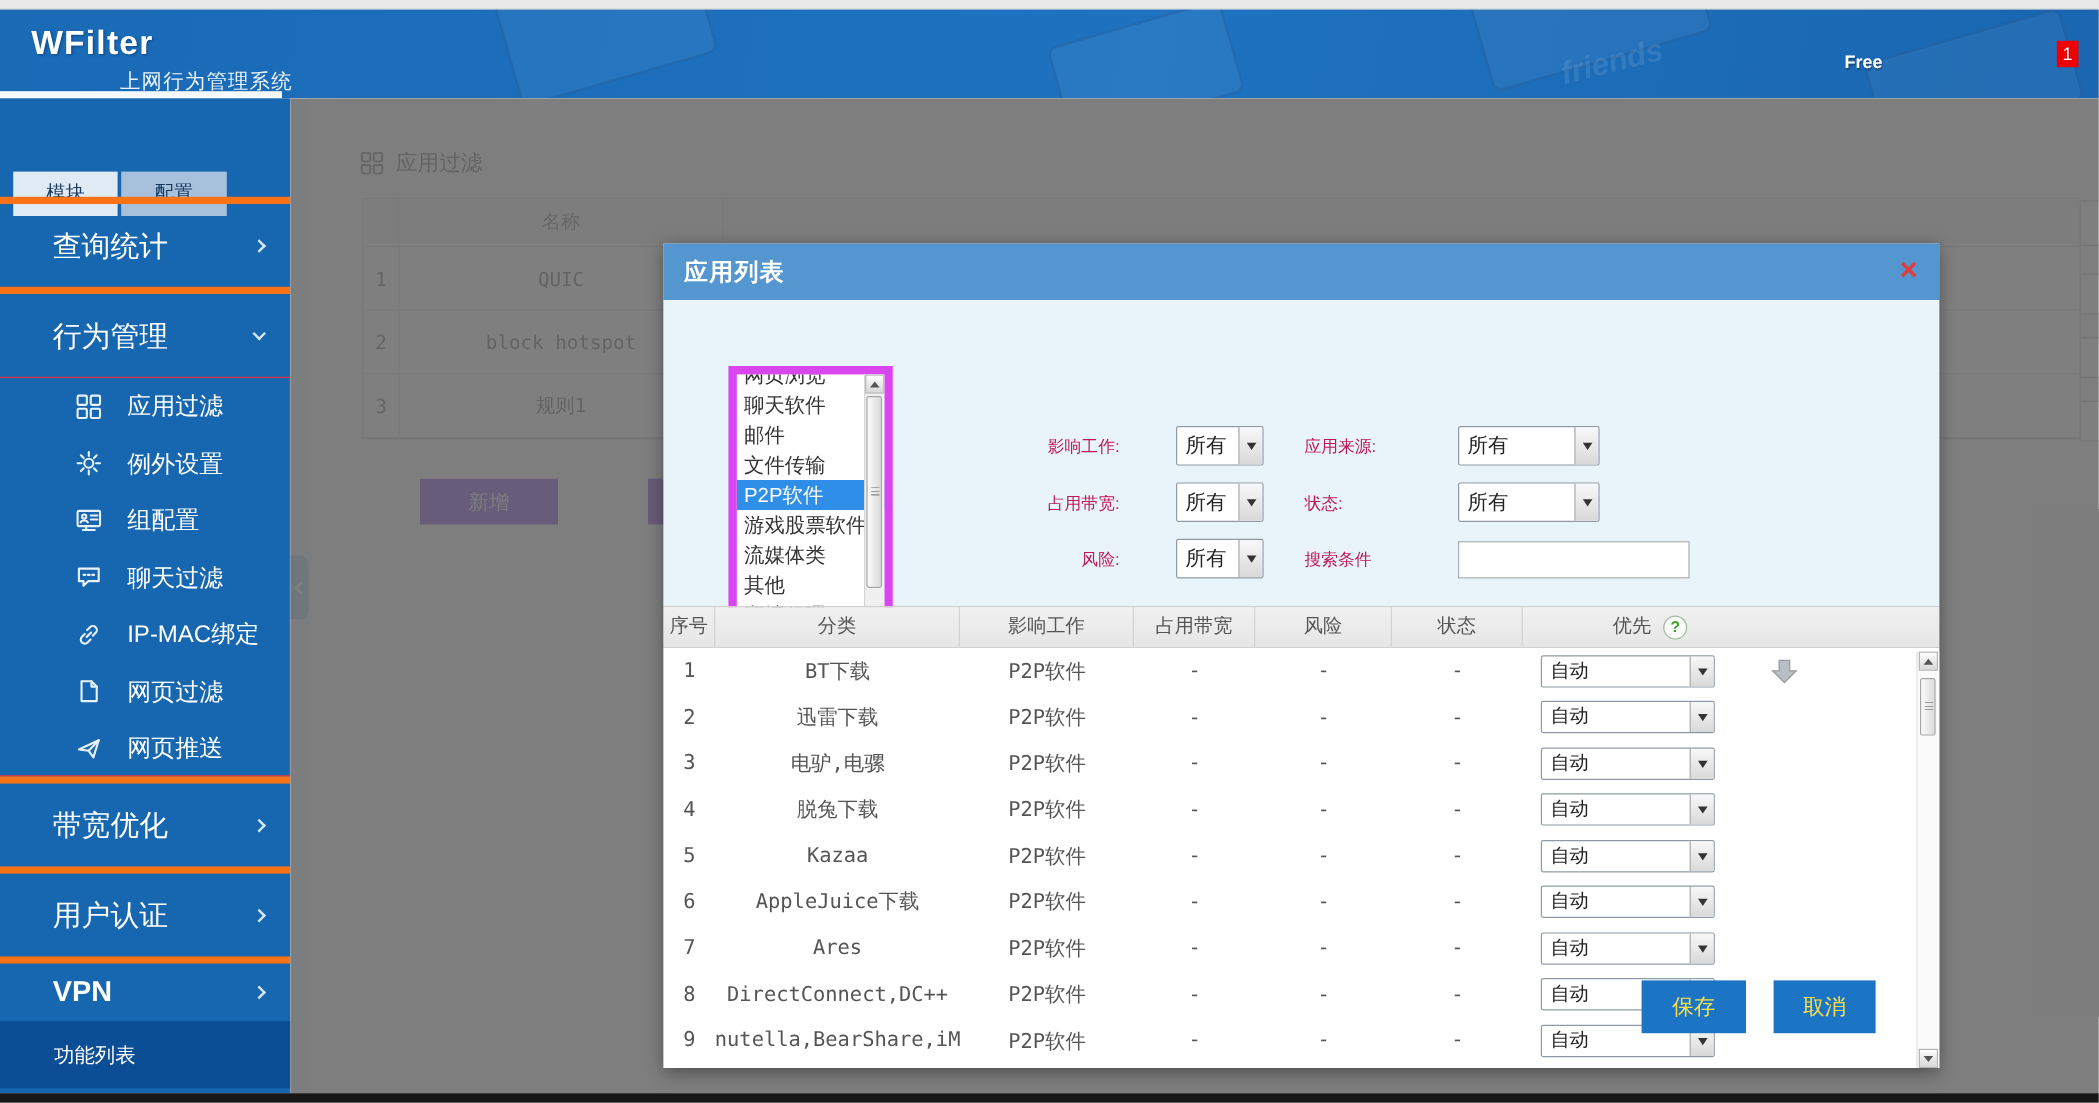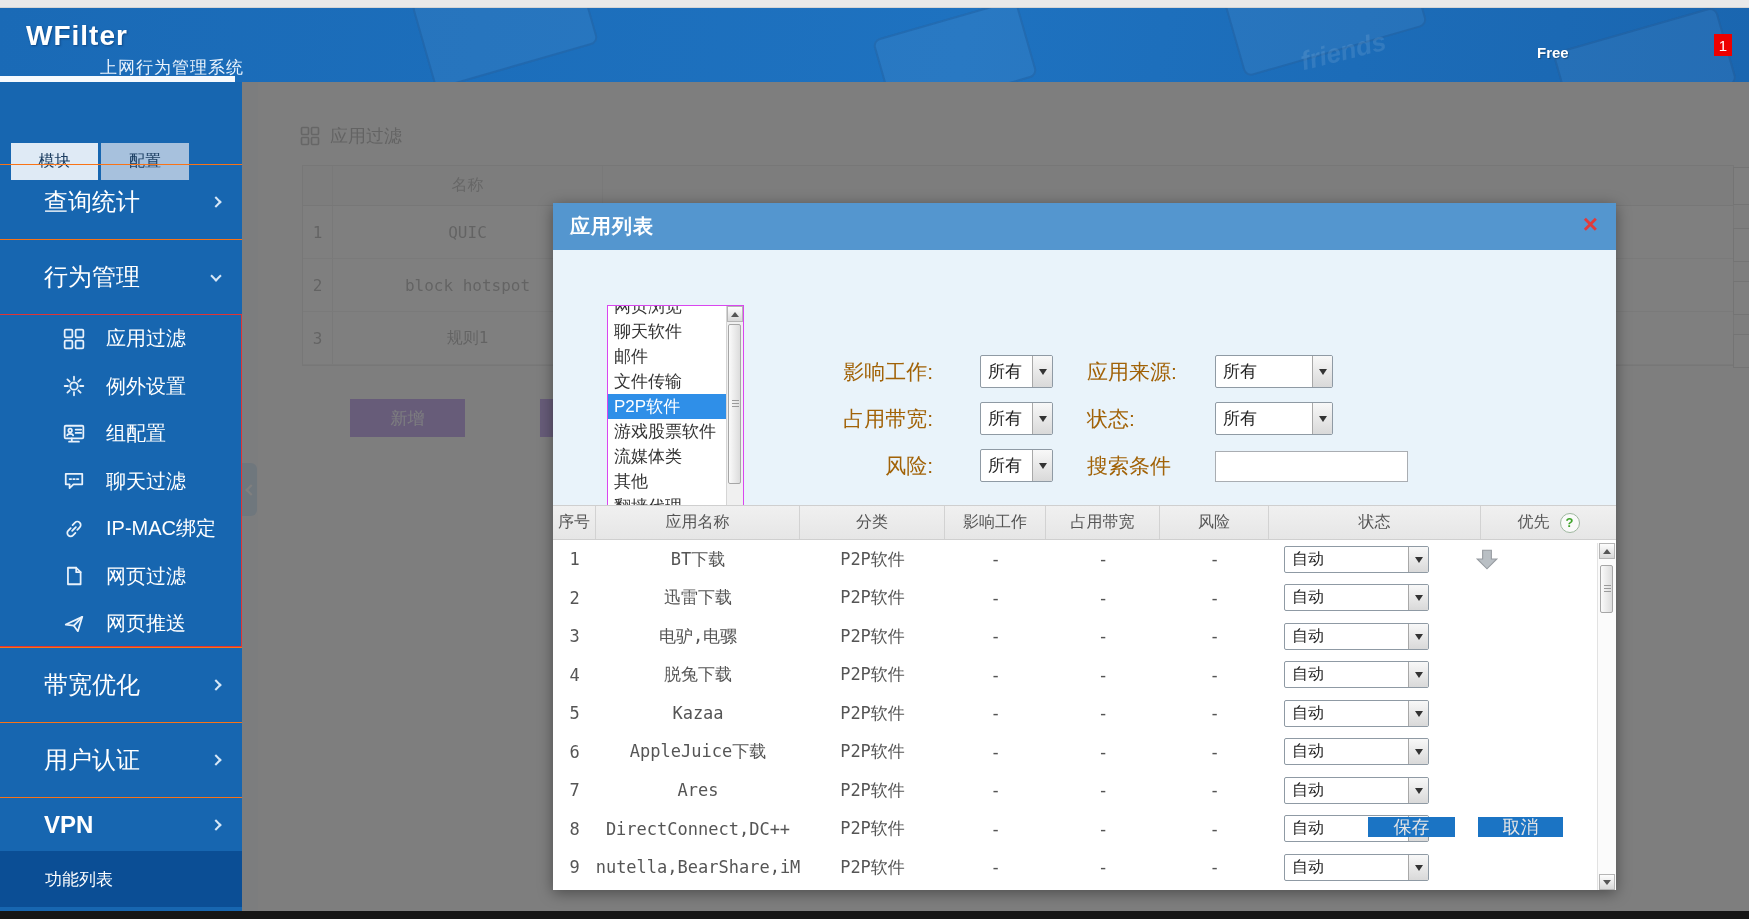--- a/index.html
+++ b/index.html
@@ -27,21 +27,21 @@
   .side-gutter{position:absolute;left:242px;top:82px;width:16px;height:829px;background:#edf1f5;z-index:4;}
   .collapse-handle{position:absolute;left:242px;top:463px;width:15px;height:53px;background:#9dcbee;border-radius:0 6px 6px 0;z-index:5;display:flex;align-items:center;justify-content:center;cursor:pointer;}
   .chev{display:inline-block;width:8px;height:8px;border-right:2px solid #d7e7f7;border-bottom:2px solid #d7e7f7;}
   .chev.r{transform:rotate(-45deg);}
   .chev.d{transform:rotate(45deg);margin-top:-3px;}
   .chev.l{transform:rotate(135deg);margin-left:3px;border-color:#fff;}
   .tab{position:absolute;top:61px;height:37px;display:flex;align-items:center;justify-content:center;font-size:16px;cursor:pointer;}
   .tab.mod{left:11px;width:87px;background:#dfeaf5;color:#1c3d60;}
   .tab.cfg{left:101px;width:88px;background:#a7c1dd;color:#173a5e;}
   .side-body{position:absolute;left:0;top:82px;width:242px;}
-  .sec{height:75px;display:flex;align-items:center;padding:0 22px 0 44px;font-size:24px;border-top:1px solid #f97316;cursor:pointer;justify-content:space-between;}
+  .sec{height:75px;display:flex;align-items:center;padding:0 22px 0 44px;font-size:24px;border-top:6px solid #f97316;cursor:pointer;justify-content:space-between;}
   .sec .chev{flex:none;}
   .sec.vpn{height:54px;font-weight:bold;}
   .submenu{height:333px;border:1px solid #e23434;border-left:none;border-right:1px solid #e23434;margin-right:0;}
   .sm-item{height:47.5px;display:flex;align-items:center;padding-left:62px;font-size:20px;cursor:pointer;}
   .sm-icon{width:24px;height:24px;margin-right:20px;display:flex;align-items:center;justify-content:center;}
   .sm-icon svg{display:block;}
   .side-footer{height:56px;background:#0b4e95;display:flex;align-items:center;padding-left:45px;font-size:17px;}
 
   
   .main{position:absolute;left:242px;top:82px;width:1507px;height:829px;background:#f4f4f4;overflow:hidden;}
@@ -60,36 +60,36 @@
   .overlay{position:absolute;left:242px;top:82px;width:1507px;height:829px;background:rgba(102,102,102,0.84);z-index:6;}
   .bottom-bar{position:absolute;left:0;top:911px;width:1749px;height:8px;background:#161616;z-index:7;}
 
   
   .dialog{position:absolute;left:553px;top:203px;width:1063px;height:687px;background:#fff;z-index:10;box-shadow:0 3px 14px rgba(0,0,0,0.4);}
   .dlg-titlebar{position:absolute;left:0;top:0;right:0;height:47px;background:#5496cf;display:flex;align-items:center;padding-left:17px;}
   .dlg-title{color:#fff;font-size:20px;font-weight:bold;letter-spacing:1px;}
   .dlg-close{position:absolute;right:18px;top:8px;color:#e23b3b;font-size:26px;font-weight:bold;cursor:pointer;line-height:1;}
   .dlg-filters{position:absolute;left:0;top:47px;right:0;height:255px;background:#e9f3fa;}
 
-  .listbox{position:absolute;left:54px;top:55px;width:137px;height:225px;background:#fff;border:1px solid #d946ef;overflow:hidden;}
+  .listbox{position:absolute;left:54px;top:55px;width:137px;height:225px;background:#fff;border:7px solid #d946ef;overflow:hidden;}
   .lb-inner{margin-top:-12px;padding-left:0;}
   .lb-item{height:25px;line-height:25px;padding-left:6px;font-size:17px;color:#333;white-space:nowrap;cursor:pointer;}
   .lb-item.sel{background:#2f8fe8;color:#fff;}
   .lb-sb{position:absolute;right:0;top:0;bottom:0;width:17px;background:#f0f0f0;border-left:1px solid #d5d5d5;}
   .sb-btn{position:absolute;left:0;width:16px;height:16px;background:linear-gradient(#fdfdfd,#d8d8d8);border:1px solid #b5b5b5;display:flex;align-items:center;justify-content:center;cursor:pointer;}
   .sb-up{top:0;}
   .sb-down{bottom:0;}
   .tri-up{width:0;height:0;border:4px solid transparent;border-bottom:5px solid #555;margin-top:-4px;}
   .tri-down{width:0;height:0;border:4px solid transparent;border-top:5px solid #555;margin-bottom:-4px;}
   .sb-thumb{position:absolute;left:1px;width:13px;background:linear-gradient(90deg,#fafafa,#dcdcdc);border:1px solid #a6a6a6;border-radius:2px;cursor:pointer;}
   .lb-thumb{top:18px;height:160px;}
   .grip{position:absolute;left:3px;top:50%;width:7px;height:7px;margin-top:-4px;background:repeating-linear-gradient(#9a9a9a 0 1px,transparent 1px 3px);}
   .cat-label{position:absolute;left:4px;top:258px;font-size:16px;color:#333;}
 
-  .f-label{position:absolute;height:28px;line-height:28px;font-size:21px;color:#a16207;}
+  .f-label{position:absolute;height:28px;line-height:28px;font-size:14px;color:#be185d;}
   .f-label.lft{left:240px;width:140px;text-align:right;}
   .f-label.rgt{left:534px;width:125px;text-align:left;}
   .r1{top:108px;} .r2{top:155px;} .r3{top:202px;}
   .dd{position:absolute;display:flex;background:#fff;border:1px solid #8f9aa4;border-radius:2px;height:33px;overflow:hidden;cursor:pointer;}
   .dd .val{flex:1;padding:0 7px;font-size:17px;color:#222;display:flex;align-items:center;white-space:nowrap;}
   .dd .btn{width:20px;background:linear-gradient(#f8f8f8,#d9d9d9);border-left:1px solid #a8a8a8;display:flex;align-items:center;justify-content:center;}
   .caret{width:0;height:0;border:4px solid transparent;border-top:6px solid #333;margin-top:5px;}
   .dd.small{left:427px;width:73px;}
   .dd.wide{left:662px;width:118px;}
   .dd.t1{top:105px;} .dd.t2{top:152px;} .dd.t3{top:199px;}
@@ -102,21 +102,21 @@
   .dlg-tbody{position:absolute;left:0;top:337px;right:0;bottom:0;background:#fff;overflow:hidden;}
   .trow{display:grid;grid-template-columns:43px 204px 145px 101px 114px 109px 212px 1fr;height:38.5px;}
   .td{display:flex;align-items:center;justify-content:center;font-size:17px;color:#555;font-family:"DejaVu Sans Mono",monospace;white-space:nowrap;overflow:hidden;}
   .td-status{justify-content:flex-start;padding-left:15px;font-family:"Liberation Sans",sans-serif;}
   .dd-row{position:relative;width:145px;height:27px;}
   .dd-row .val{font-size:16px;}
   .td-pri{justify-content:flex-start;padding-left:0;margin-left:-6px;}
   .tbl-sb{position:absolute;right:0;top:340px;bottom:0;width:19px;background:#fbfbfb;border-left:1px solid #e2e2e2;z-index:11;}
   .tbl-sb .sb-btn{left:1px;}
   .tbl-thumb{top:22px;height:48px;left:2px;}
-  .dlg-btn{position:absolute;top:614px;height:20px;background:#1b74c4;color:#e5e5e5;font-size:18px;display:flex;align-items:center;justify-content:center;cursor:pointer;z-index:12;}
+  .dlg-btn{position:absolute;top:614px;height:44px;background:#1b74c4;color:#fde047;font-size:18px;display:flex;align-items:center;justify-content:center;cursor:pointer;z-index:12;}
   .btn-save{left:815px;width:87px;}
   .btn-cancel{left:925px;width:85px;}
 </style>
 </head>
 <body>
 
 <div class="top-strip"></div>
 <div class="header">
   <div class="key k1"></div>
   <div class="key k2"></div>
@@ -364,23 +364,20 @@
     </div>
     <div class="f-label rgt r3">搜索条件</div>
     <input class="search-input" value="" style="">
   </div>
 
   <div class="dlg-thead" id="dlg-thead">
       <div class="th">
         <span>序号</span>
       </div>
       <div class="th">
-        <span>应用名称</span>
-      </div>
-      <div class="th">
         <span>分类</span>
       </div>
       <div class="th">
         <span>影响工作</span>
       </div>
       <div class="th">
         <span>占用带宽</span>
       </div>
       <div class="th">
         <span>风险</span>

